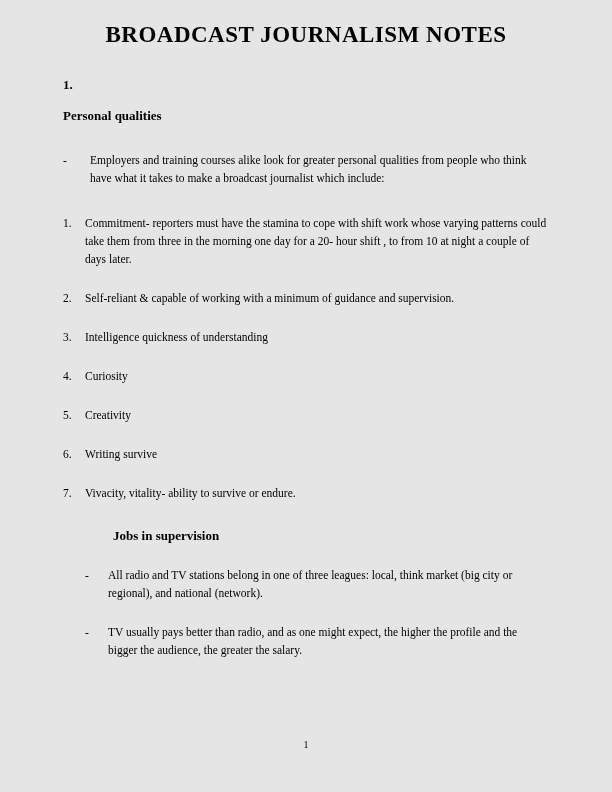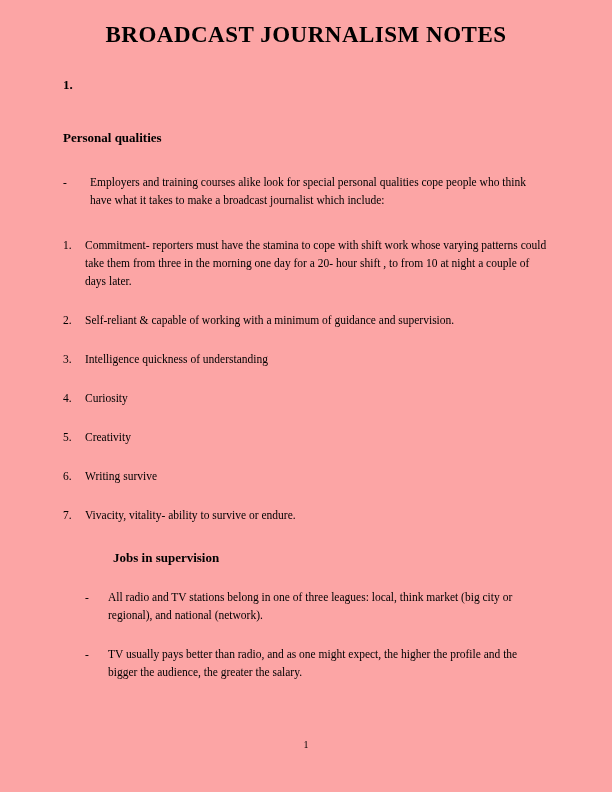--- a/index.html
+++ b/index.html
@@ -5,21 +5,21 @@
   html, body {
     margin: 0;
     padding: 0;
     background: #ffffff;
   }
   .page {
     position: relative;
     width: 612px;
     height: 792px;
     margin: 0 auto;
-    background: #fca5a5;
+    background: #e5e5e5;
     font-family: "Liberation Serif", "DejaVu Serif", serif;
     color: #000000;
     overflow: hidden;
     box-sizing: border-box;
   }
   .doc-title {
     margin: 22px 0 0 0;
     text-align: center;
     font-size: 23px;
     font-weight: bold;
@@ -40,21 +40,21 @@
     margin-top: 28px;
     font-size: 13px;
     font-weight: bold;
     display: flex;
   }
   .section-heading .num {
     width: 18px;
     flex: 0 0 18px;
   }
   .sub-heading {
-    margin-top: 35px;
+    margin-top: 13px;
     font-size: 13px;
     font-weight: bold;
   }
   .dash-item {
     margin-top: 26px;
     display: flex;
   }
   .dash-item .marker {
     flex: 0 0 27px;
   }
@@ -112,21 +112,21 @@
   <div class="content">
 
     <div class="section-heading">
       <span class="num">1.</span>
     </div>
 
     <div class="sub-heading">Personal qualities</div>
 
     <div class="dash-item">
       <span class="marker">-</span>
-      <span class="text">Employers and training courses alike look for special personal qualities cope people who think have what it takes to make a broadcast journalist which include:</span>
+      <span class="text">Employers and training courses alike look for greater personal qualities from people who think have what it takes to make a broadcast journalist which include:</span>
     </div>
 
     <div class="num-list">
       <div class="num-item">
         <span class="num">1.</span>
         <span class="text">Commitment- reporters must have the stamina to cope with shift work whose varying patterns could take them from three in the morning one day for a 20- hour shift , to from 10 at night a couple of days later.</span>
       </div>
       <div class="num-item">
         <span class="num">2.</span>
         <span class="text">Self-reliant &amp; capable of working with a minimum of guidance and supervision.</span>

